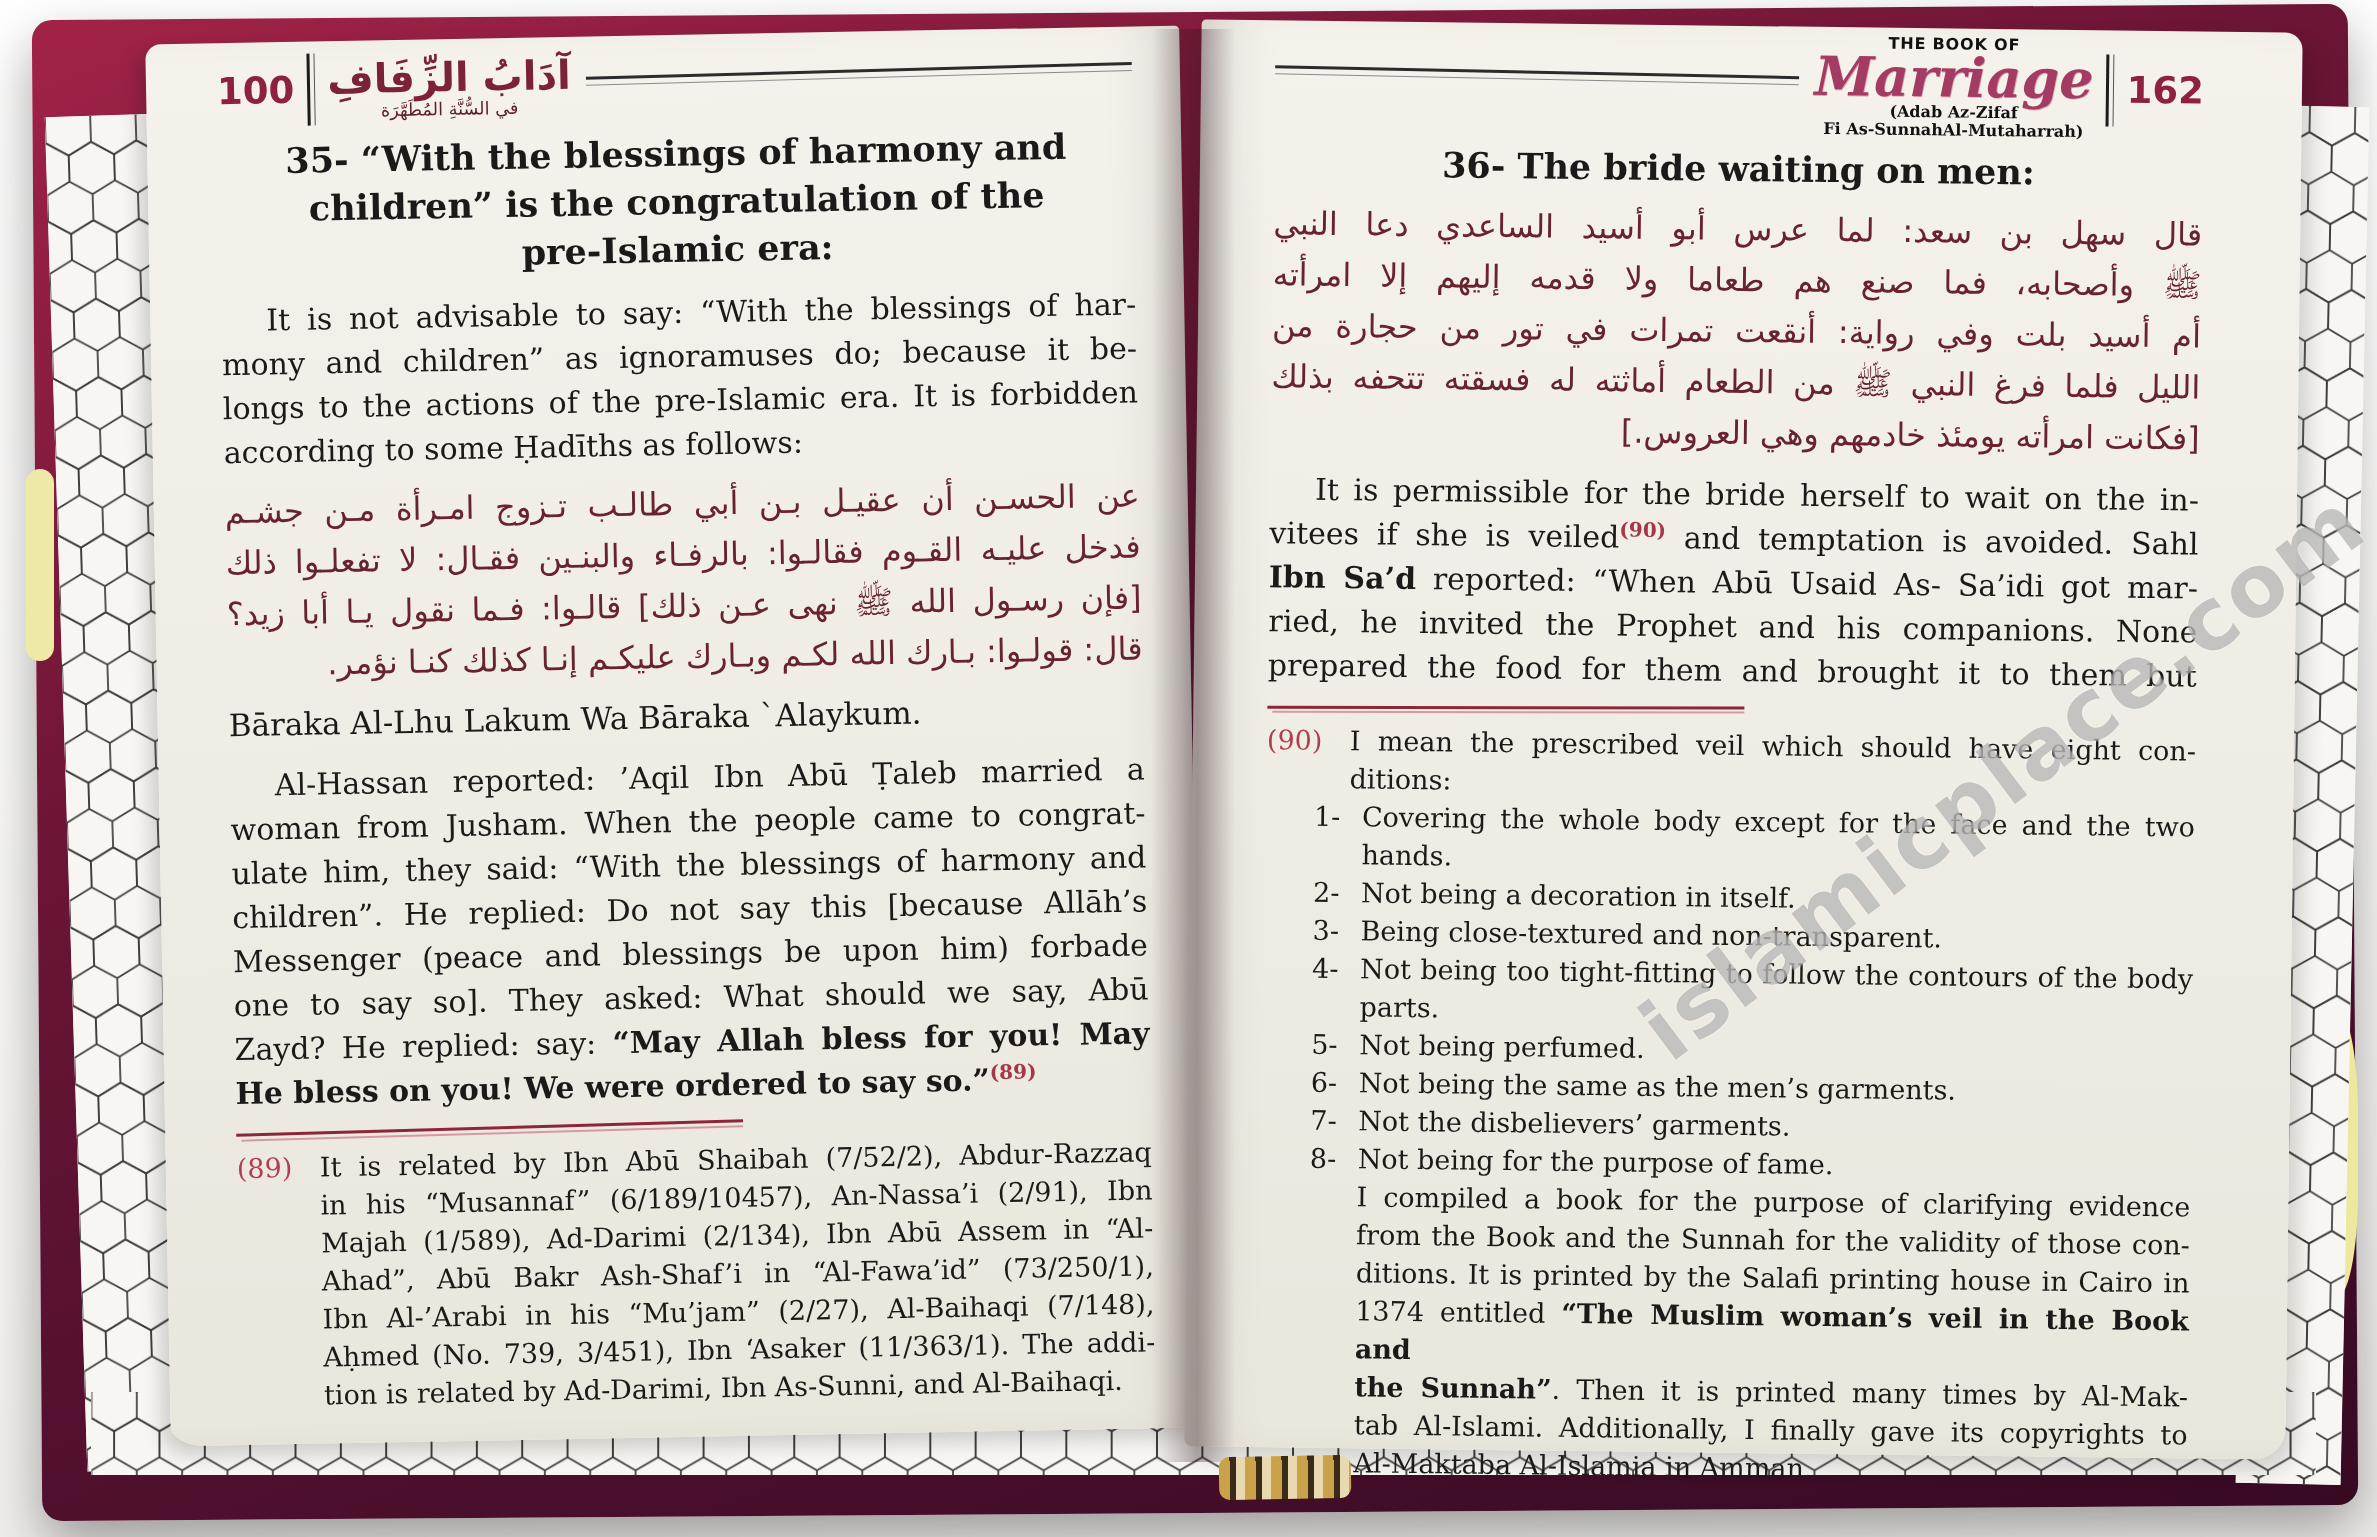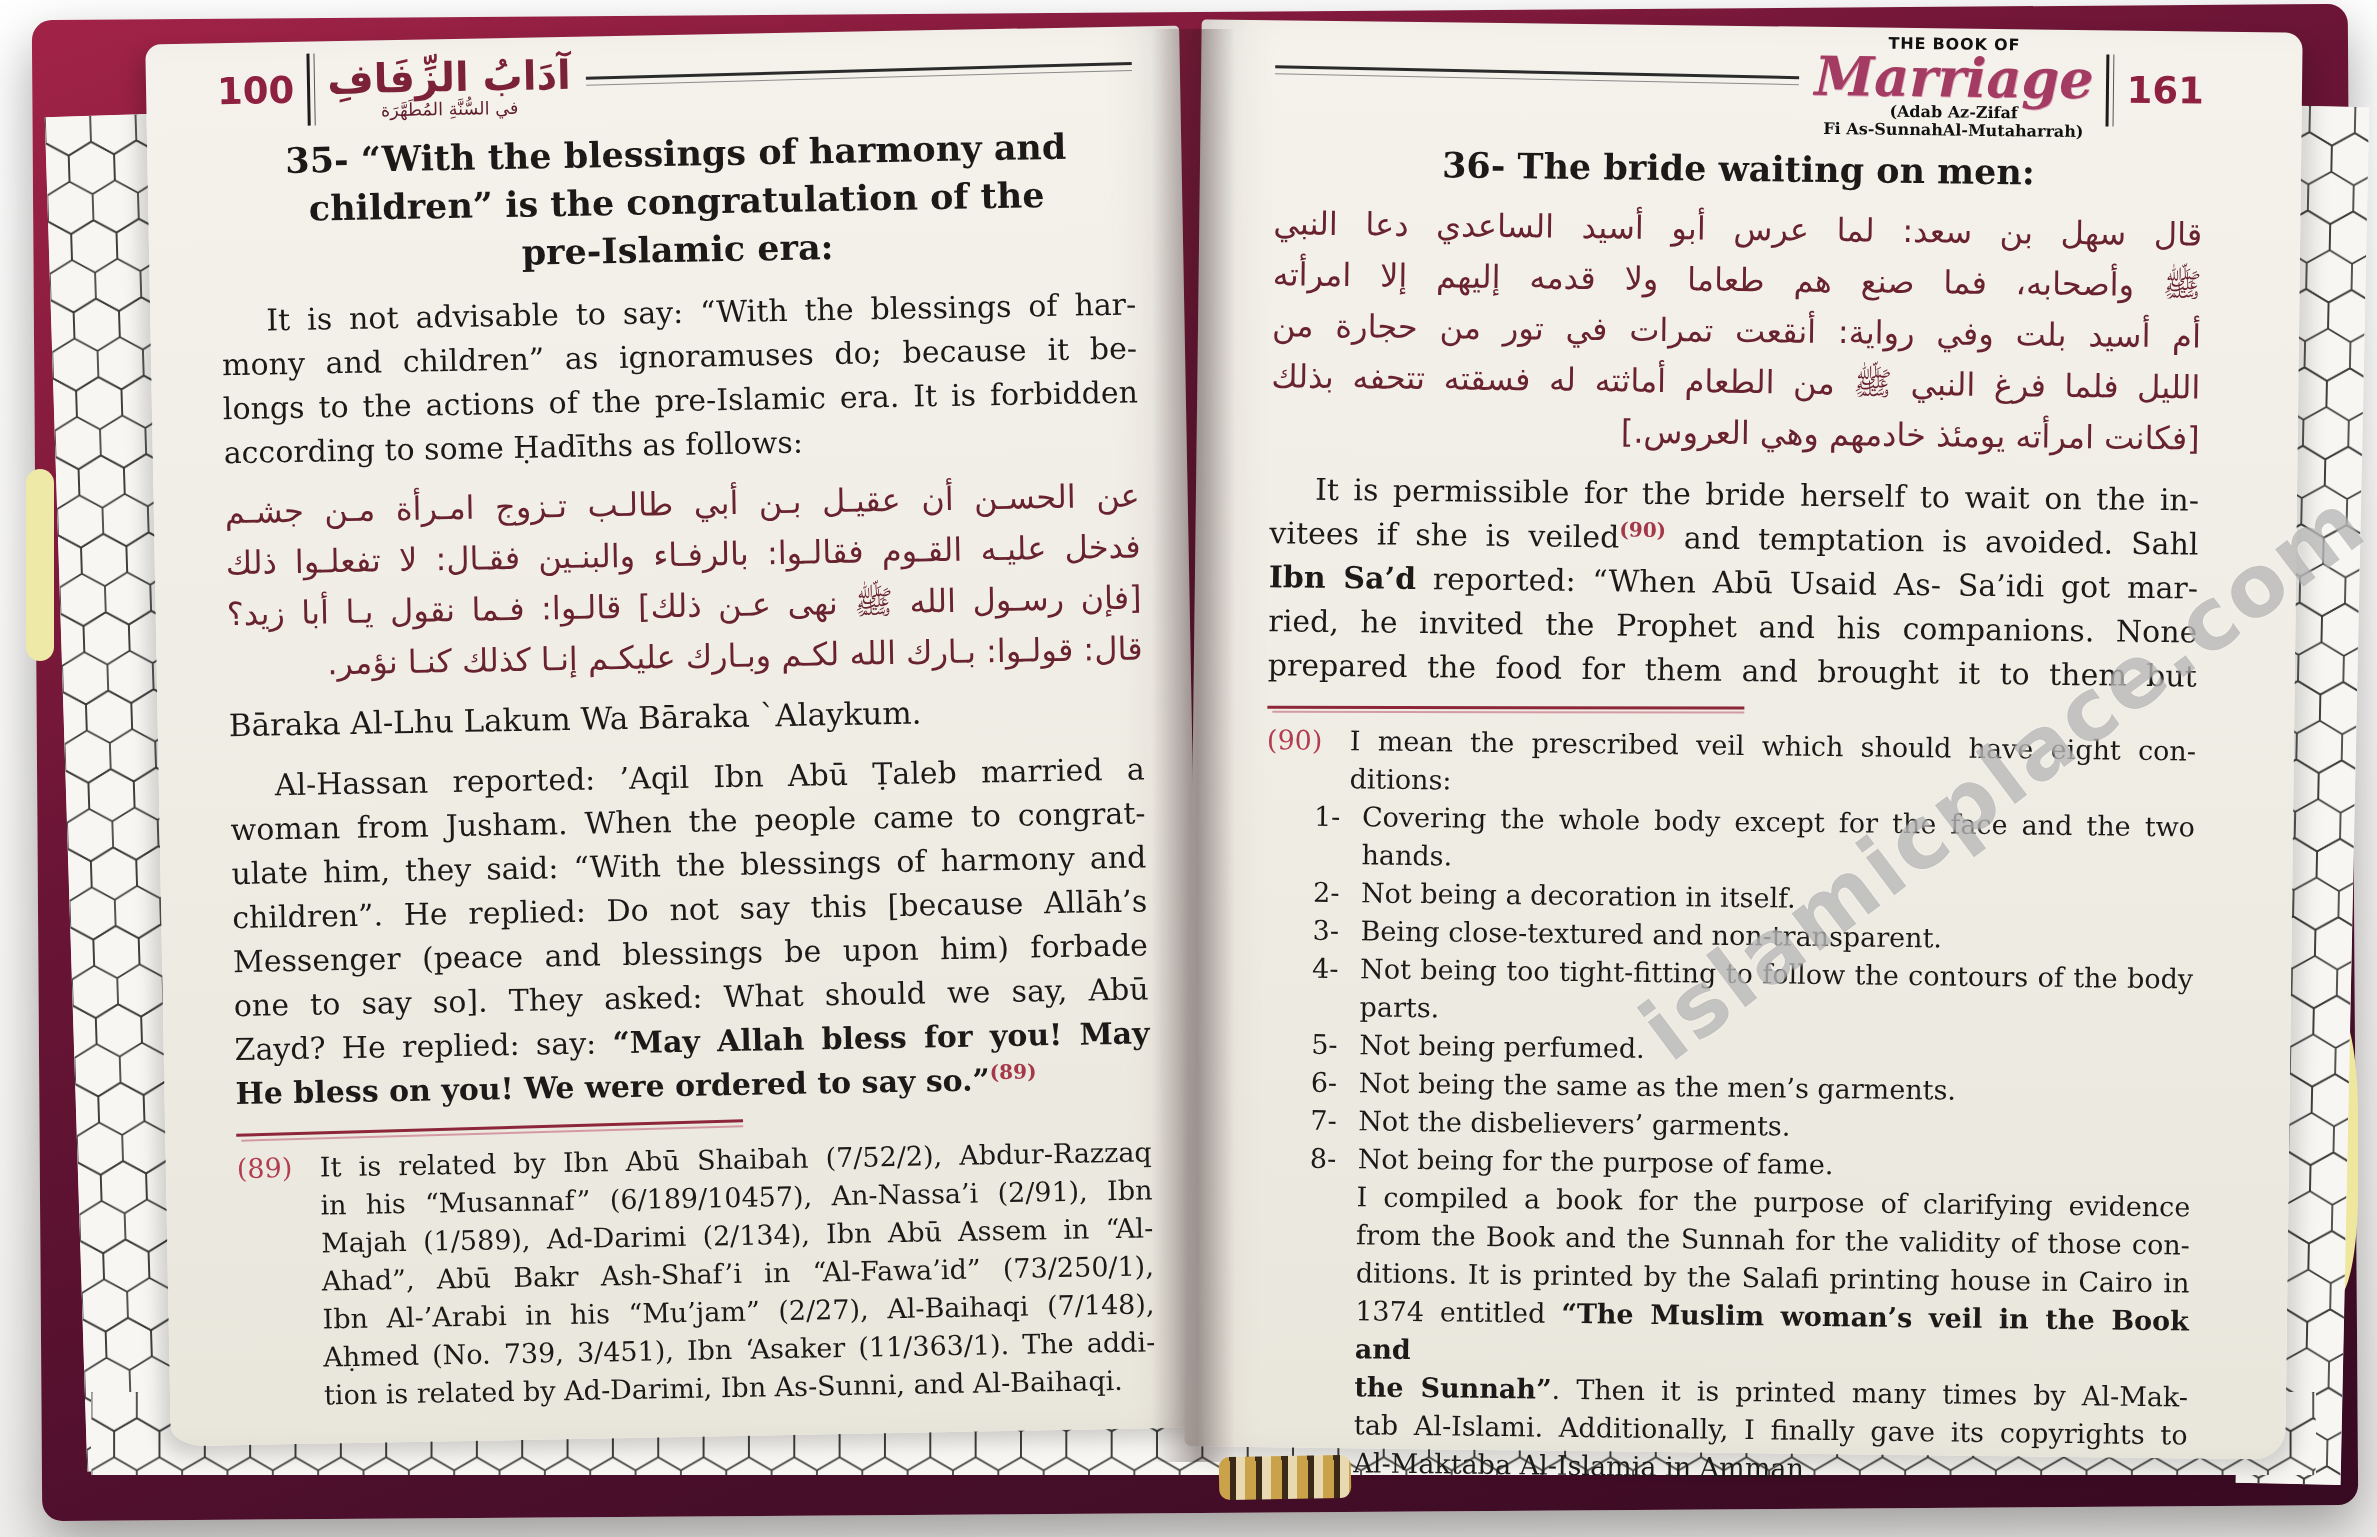--- a/index.html
+++ b/index.html
@@ -216,21 +216,21 @@
 
       <div class="hdr">
         <span class="hline-r"></span>
         <span class="logo-en">
           <div class="k">THE BOOK OF</div>
           <div class="m">Marriage</div>
           <div class="s1">(Adab Az-Zifaf</div>
           <div class="s2">Fi As-SunnahAl-Mutaharrah)</div>
         </span>
         <span class="vbar"></span>
-        <span class="pnum">161</span>
+        <span class="pnum">162</span>
       </div>
 
       <div class="h1 mt10">36- The bride waiting on men:</div>
 
       <div class="mt14">
         <div class="arb">قال سهل بن سعد: لما عرس أبو أسيد الساعدي دعا النبي</div>
         <div class="arb">ﷺ وأصحابه، فما صنع هم طعاما ولا قدمه إليهم إلا امرأته</div>
         <div class="arb">أم أسيد بلت وفي رواية: أنقعت تمرات في تور من حجارة من</div>
         <div class="arb">الليل فلما فرغ النبي ﷺ من الطعام أماثته له فسقته تتحفه بذلك</div>
         <div class="arb last">[فكانت امرأته يومئذ خادمهم وهي العروس.]</div>

